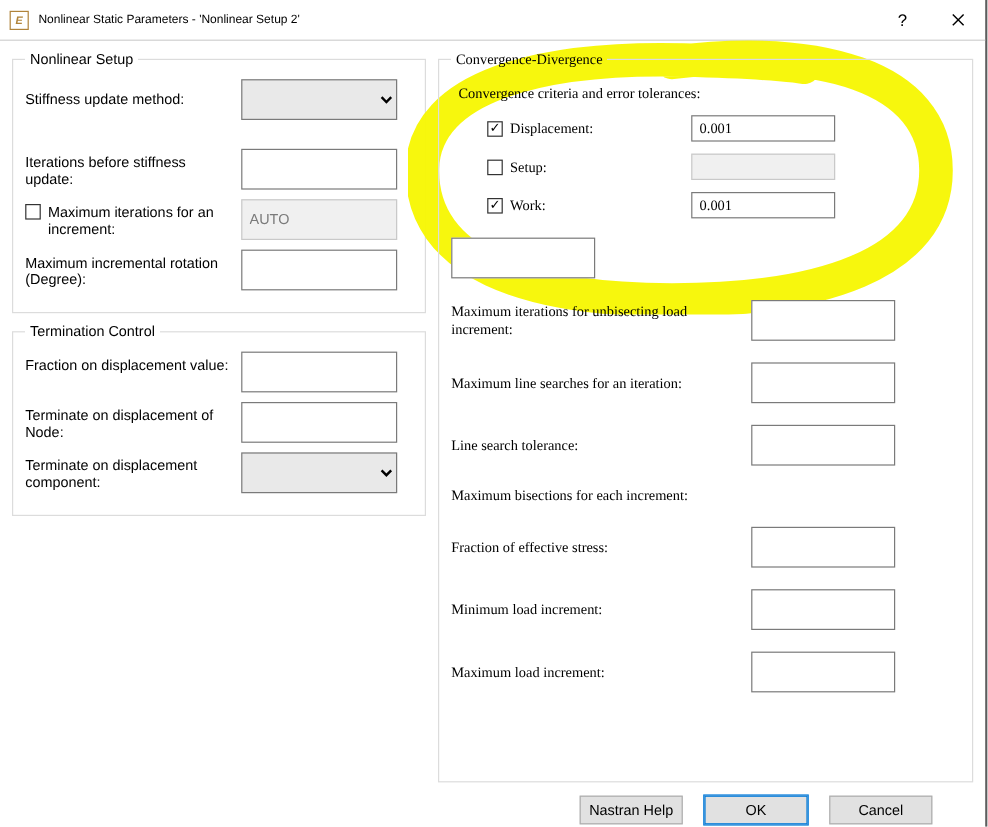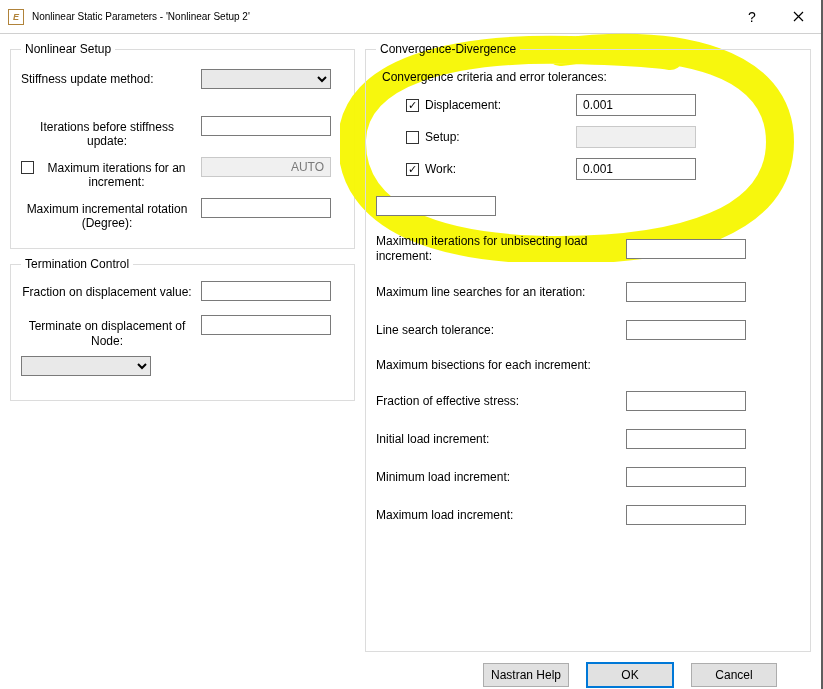--- a/index.html
+++ b/index.html
@@ -61,41 +61,40 @@
     color: #000;
   }
 
   .row {
     display: flex;
     align-items: center;
     min-height: 26px;
     margin-bottom: 24px;
   }
   .row.tall { align-items: flex-start; margin-bottom: 8px; }
-  .row.tall .rlabel { padding-top: 4px; text-align: center; }
+  .row.tall .rlabel { padding-top: 4px; }
   .rlabel {
     width: 180px;
     padding-right: 8px;
     line-height: 1.2;
   }
   .rlabel.check {
     display: flex; align-items: flex-start; gap: 6px;
   }
   .rctrl {
     flex: 1;
     display: flex;
   }
   .rctrl input[type="text"], .rctrl select {
     width: 130px;
-    height: 20px;
+    height: 34px;
     border: 1px solid #7a7a7a;
     padding: 2px 6px;
     font: inherit;
     background: #fff;
-    text-align: right;
   }
   .rctrl input.disabled {
     background: #f0f0f0;
     color: #7a7a7a;
     border-color: #c9c9c9;
   }
   .rctrl select {
     background: #e9e9e9;
   }
   .left-col fieldset.group { min-height: 0; }
@@ -236,40 +235,41 @@
               <input type="text" value="" style="">
             </div>
         </div>
         <div class="row tall">
           <div class="rlabel">Terminate on displacement of Node:</div>
           <div class="rctrl">
               <input type="text" value="" style="">
             </div>
         </div>
         <div class="row tall">
+          <div class="rlabel">Terminate on displacement component:</div>
           <div class="rctrl">
               <select></select>
             </div>
         </div>
       </fieldset>
     </div>
 
     <div class="right-col">
 
       <svg class="highlighter" width="460" height="230" style="left:-25px; top:-10px;">
         <defs></defs>
         <path d="M 220 20
                  C 340 5, 440 30, 440 110
                  C 440 190, 340 218, 220 218
                  C 100 218, 10 188, 12 108
                  C 14 40, 110 15, 230 18
                  C 310 20, 330 24, 330 24" fill="none" stroke="#f7f700" stroke-width="28" stroke-linecap="round" stroke-linejoin="round" opacity="0.95"></path>
       </svg>
 
-      <fieldset class="group content-z" style="height:610px;">
+      <fieldset class="group content-z" style="height:610px;font-family:Liberation Serif, serif;">
         <legend>Convergence-Divergence</legend>
 
         <div class="cv-sub">Convergence criteria and error tolerances:</div>
 
         <div class="cv-row">
           <div class="cv-check">
             <span class="chk checked"></span>
             <span>Displacement:</span>
           </div>
           <div class="cv-val"><input type="text" value="0.001" style=""></div>
@@ -317,26 +317,20 @@
         <div class="r-row">
           <div class="rlabel">Maximum bisections for each increment:</div>
         </div>
         <div class="r-row">
           <div class="rlabel">Fraction of effective stress:</div>
           <div class="rctrl">
               <input type="text" value="" style="">
             </div>
         </div>
         <div class="r-row">
-          <div class="rlabel">Initial load increment:</div>
-          <div class="rctrl">
-              <input type="text" value="" style="">
-            </div>
-        </div>
-        <div class="r-row">
           <div class="rlabel">Minimum load increment:</div>
           <div class="rctrl">
               <input type="text" value="" style="">
             </div>
         </div>
         <div class="r-row">
           <div class="rlabel">Maximum load increment:</div>
           <div class="rctrl">
               <input type="text" value="" style="">
             </div>

